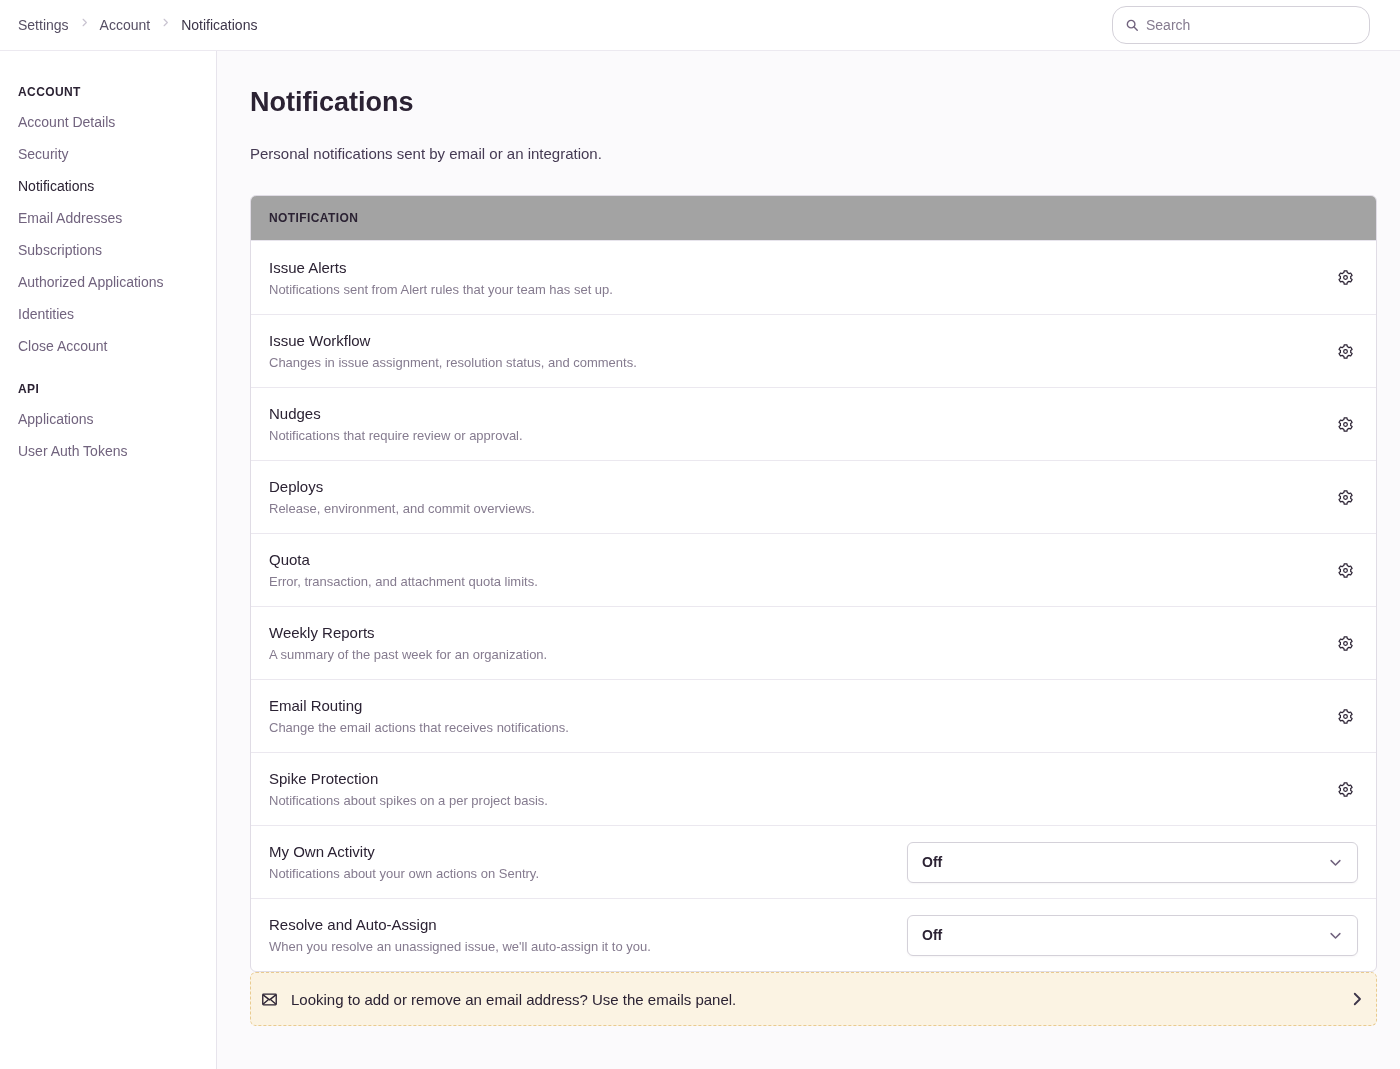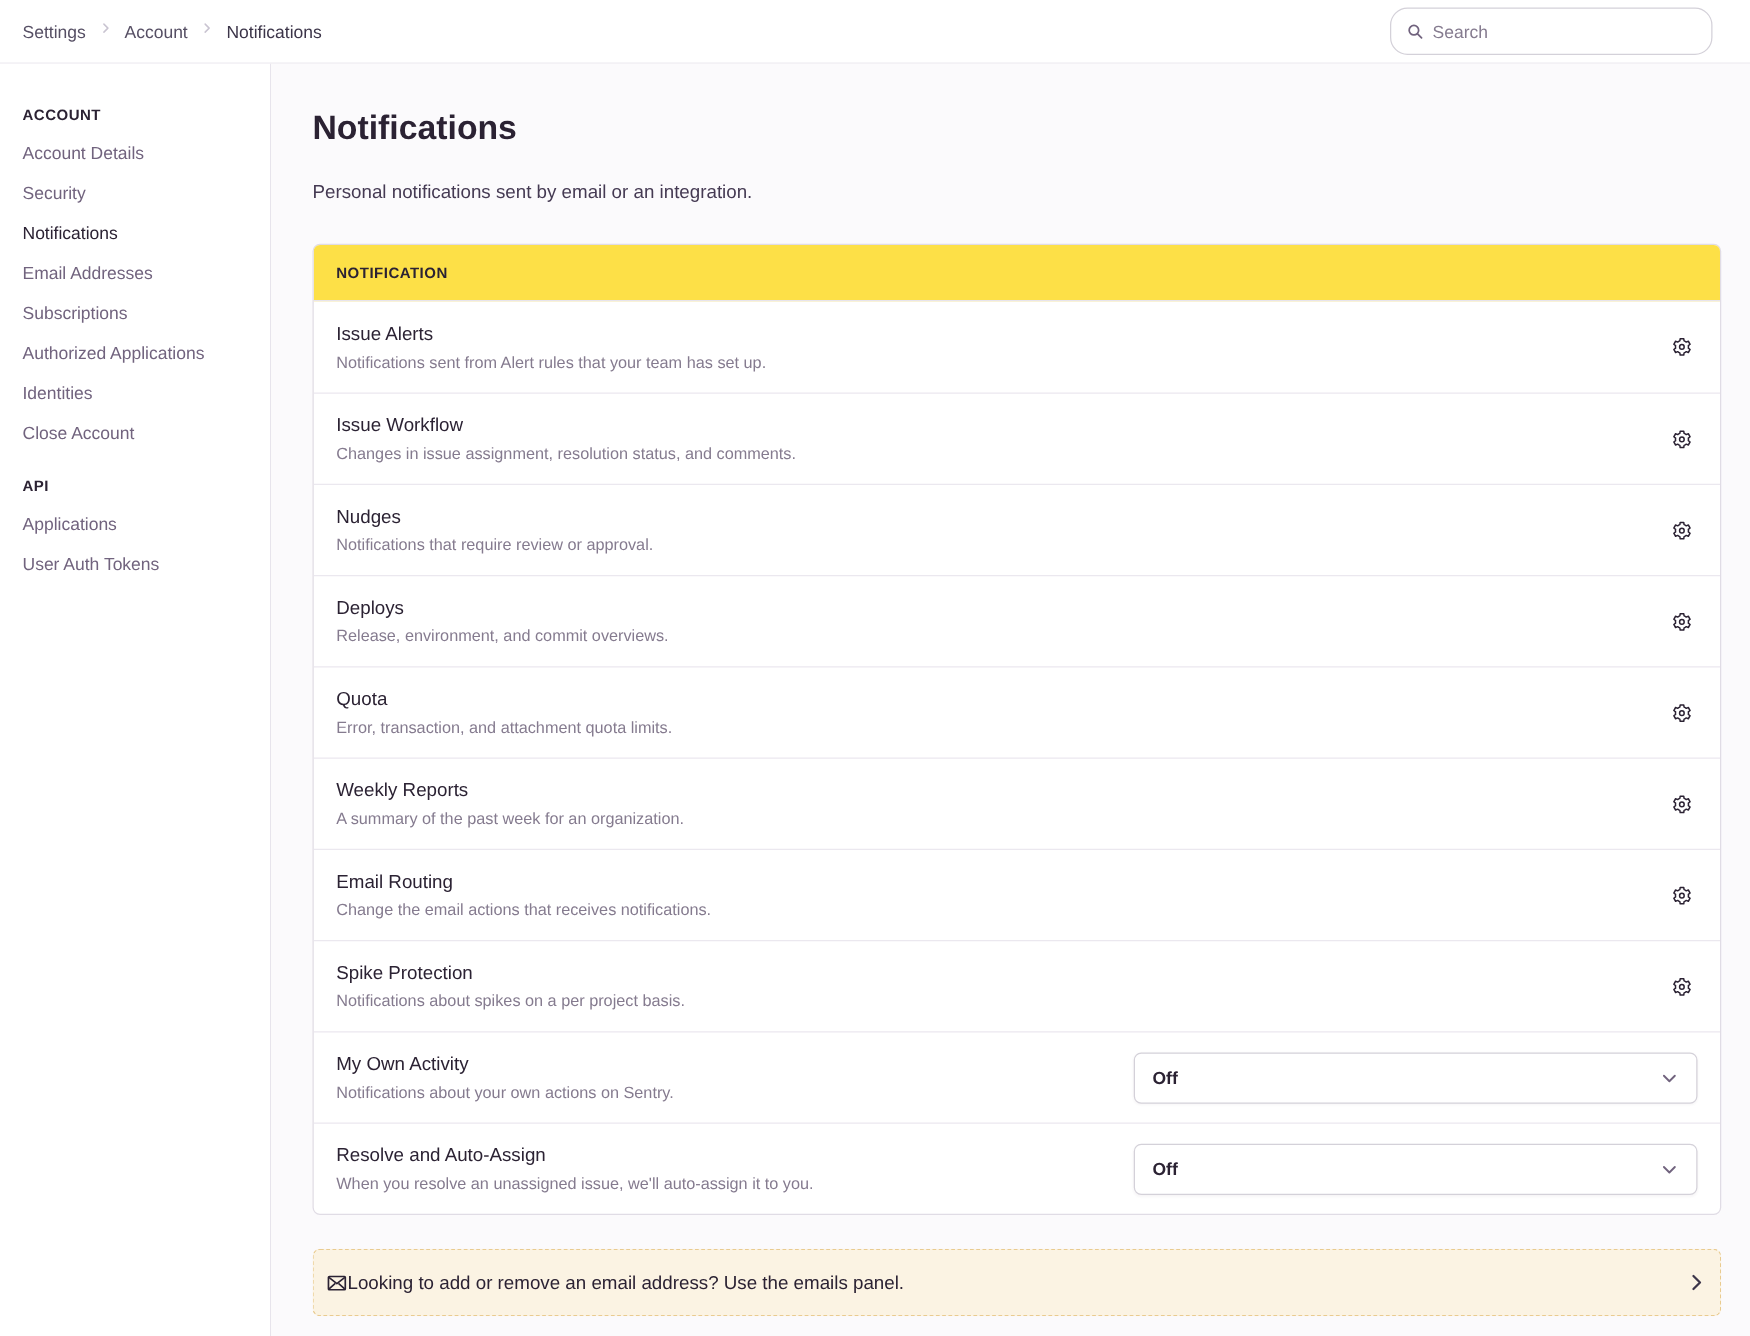--- a/index.html
+++ b/index.html
@@ -75,21 +75,21 @@
   .page-desc { font-size: 15px; color: #453a53; margin-bottom: 33px; }
 
   
   .panel {
     background: #ffffff;
     border: 1px solid #e0dce5;
     border-radius: 6px;
     overflow: hidden;
   }
   .panel-header {
-    background: #fde047;
+    background: #a3a3a3;
     border-bottom: 1px solid #e7e4ec;
     padding: 15px 18px;
     font-size: 12px;
     font-weight: 700;
     letter-spacing: .4px;
     color: #2b2233;
   }
   .row {
     display: flex;
     align-items: center;
@@ -115,24 +115,24 @@
     display: flex; align-items: center; justify-content: space-between;
     padding: 0 14px;
     font-size: 14px; font-weight: 600; color: #2b2233;
     cursor: pointer;
     box-shadow: 0 1px 2px rgba(43,34,51,.04);
   }
   .select .chev { color: #71637e; display: flex; }
 
   
   .banner {
-    margin-top: 27px;
     height: 54px;
     display: flex;
     align-items: center;
+    gap: 13px;
     padding: 0 10px;
     background: #fbf3e3;
     border: 1px dashed #e9cb90;
     border-radius: 6px;
     font-size: 15px;
     color: #2b2233;
     cursor: pointer;
   }
   .banner .mail-ic { display: flex; color: #2b2233; }
   .banner .go-ic { margin-left: auto; display: flex; color: #3c3549; }

